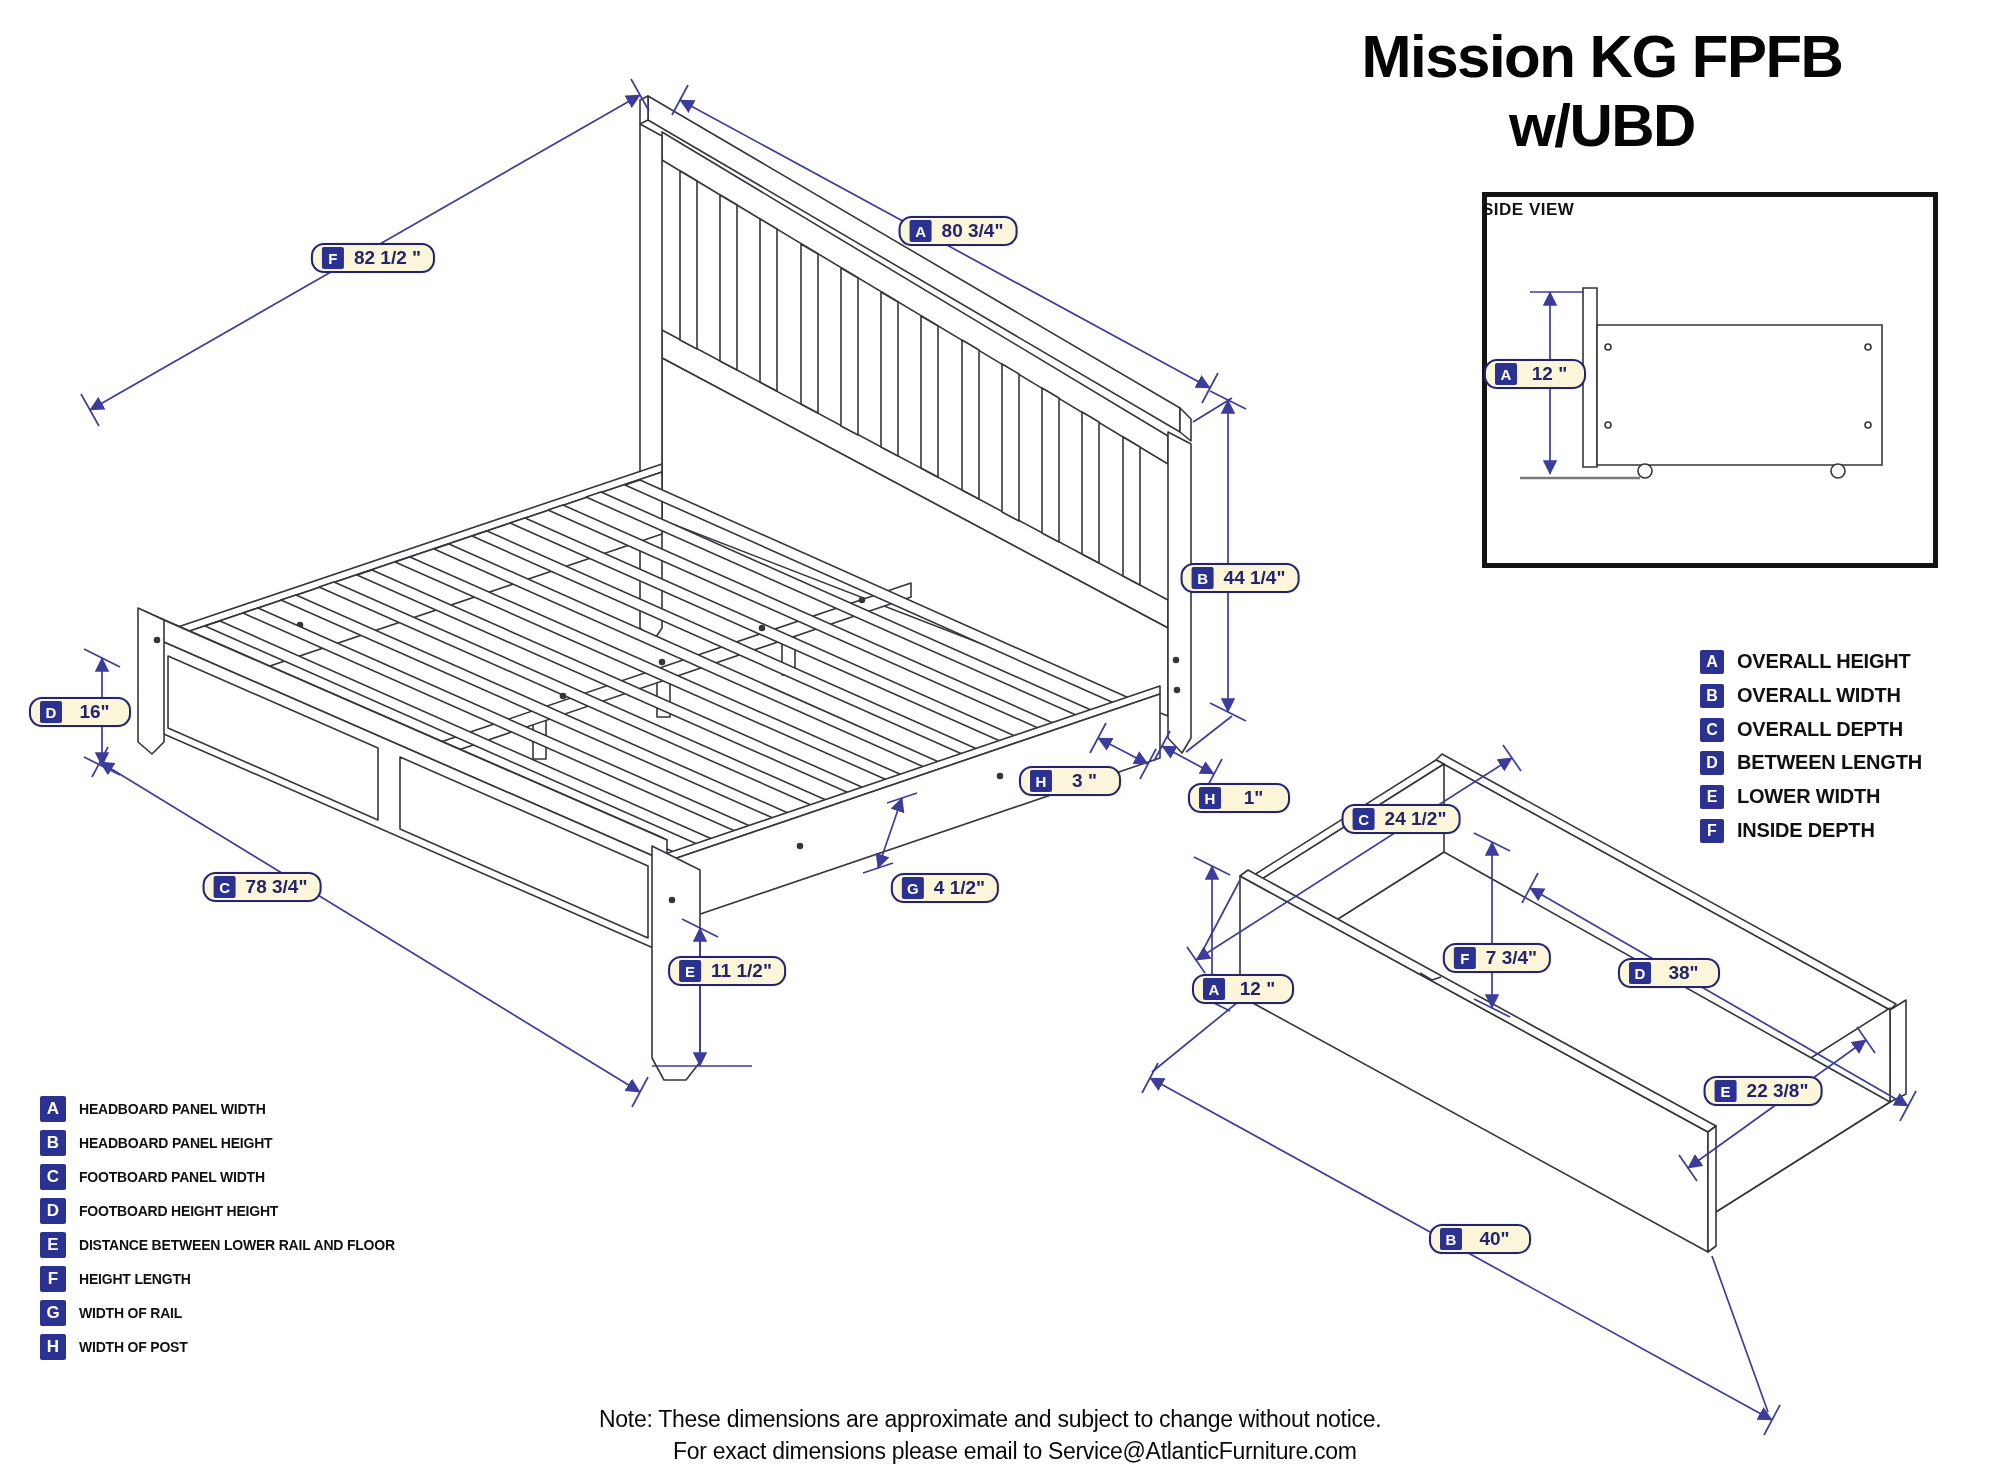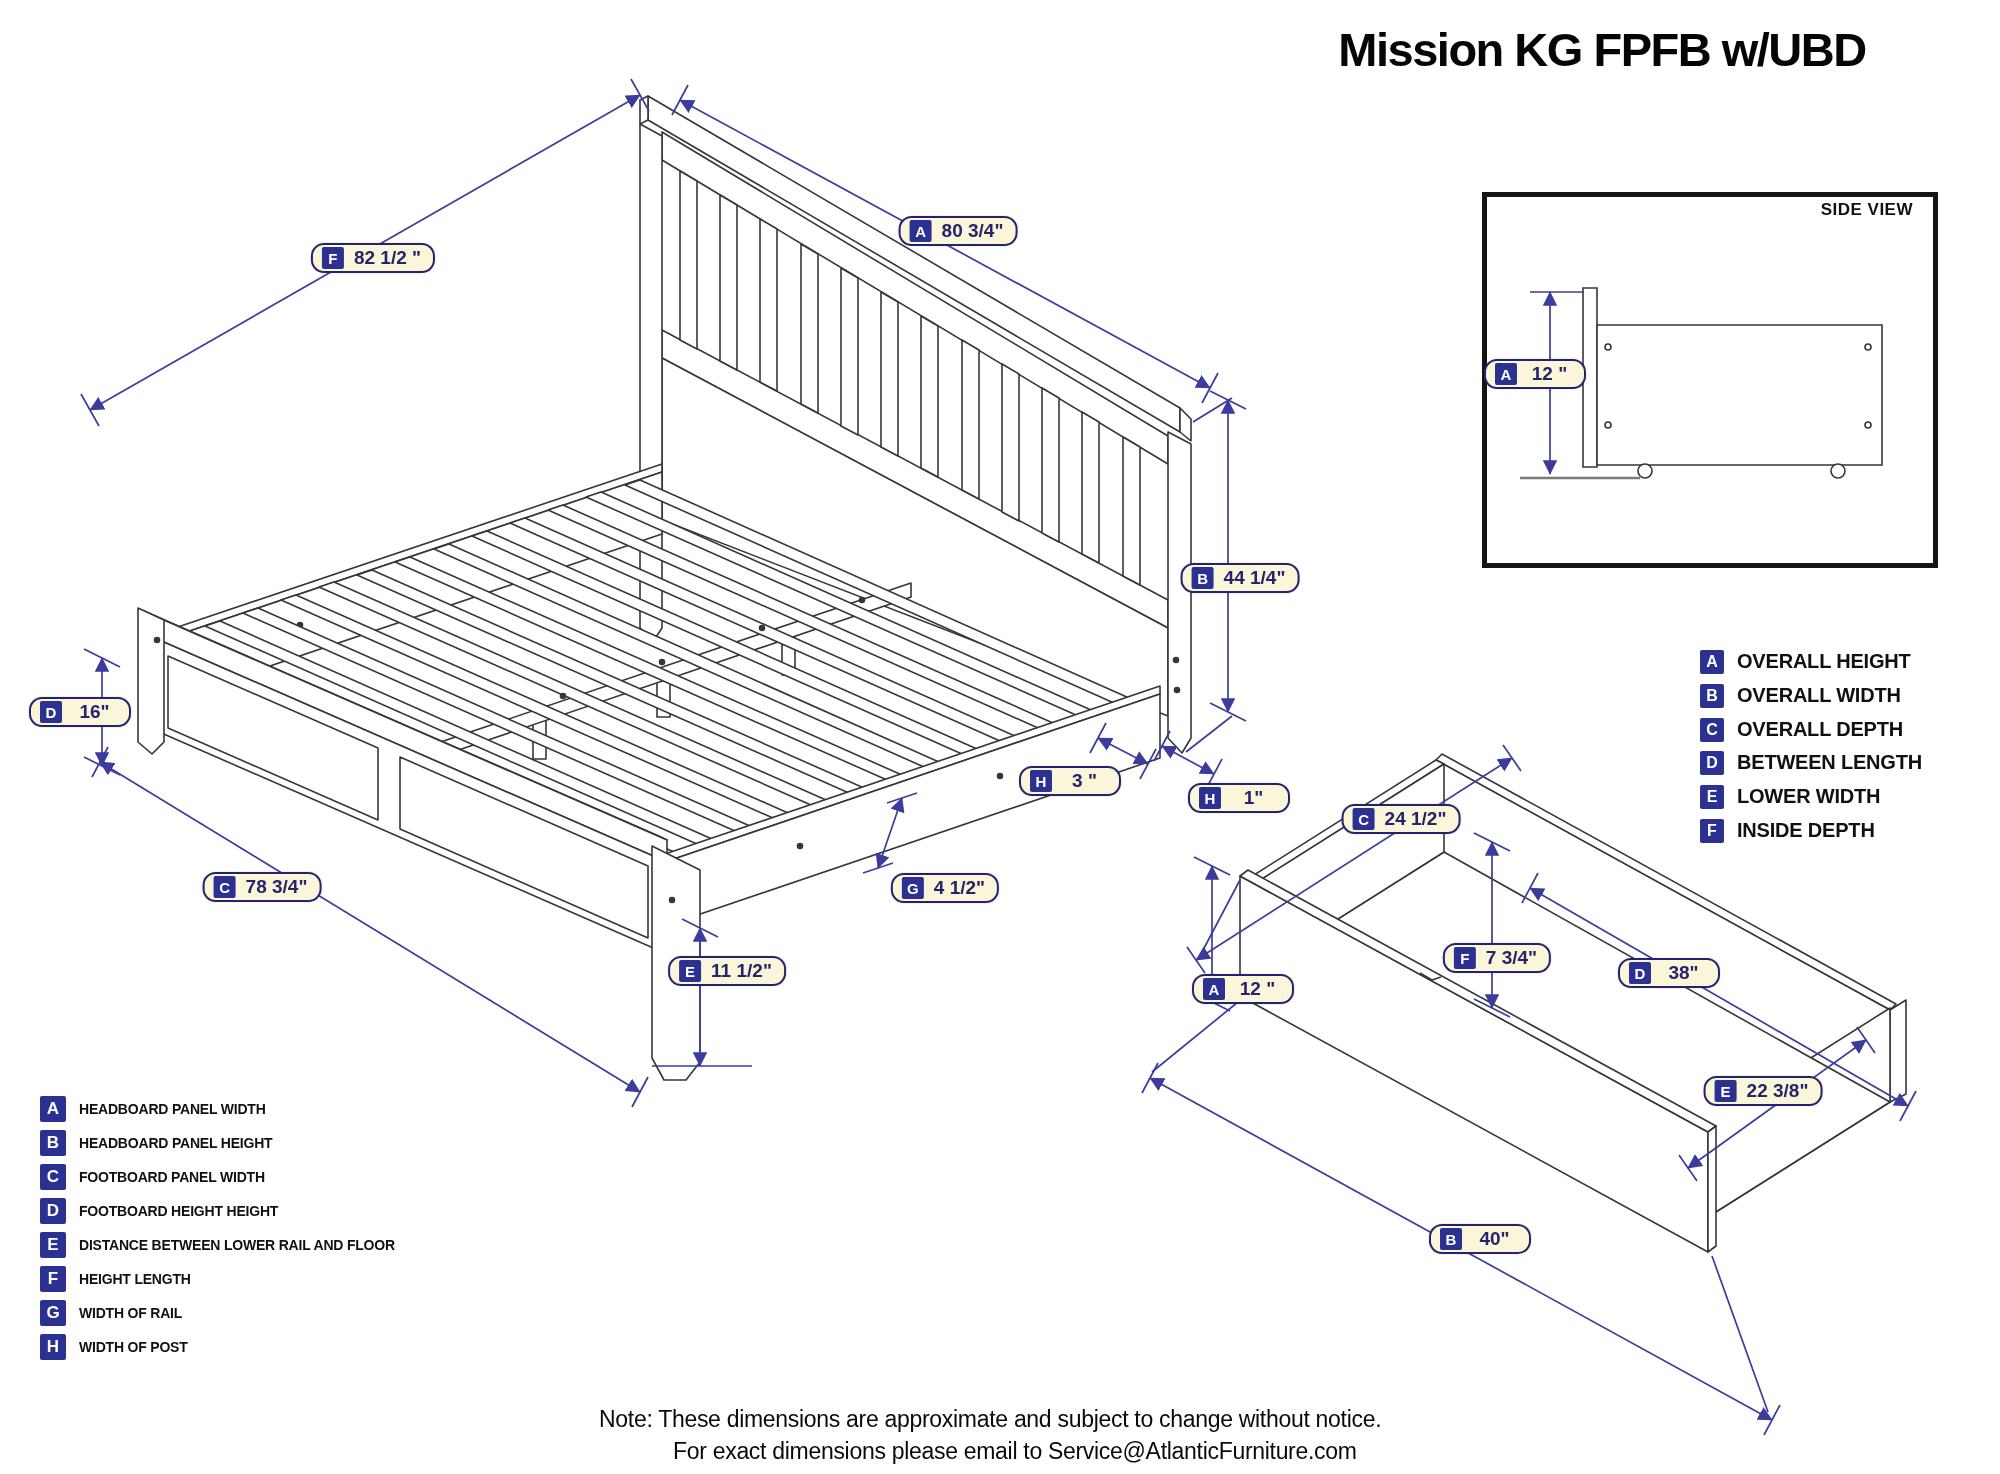--- a/index.html
+++ b/index.html
@@ -1,26 +1,26 @@
 <!DOCTYPE html>
 <html><head>
 <meta charset="utf-8">
 <style>
   * { margin:0; padding:0; box-sizing:border-box; }
   html,body { background:#ffffff; font-family:"Liberation Sans", sans-serif; }
   #stage { position:relative; width:2000px; height:1474px; background:#fff; overflow:hidden; }
   #drawing { position:absolute; left:0; top:0; }
 
   .title { position:absolute; left:1262px; top:22px; width:680px; text-align:center;
-           font-size:47px; font-weight:800; letter-spacing:-1.5px; color:#050505; }
+           font-size:60px; font-weight:800; letter-spacing:-1.5px; color:#050505; }
 
   .sideview-box { position:absolute; left:1482px; top:192px; width:456px; height:376px;
                   border:5px solid #141414; }
-  .sideview-title { position:absolute; left:1482px; top:200px; width:431px; text-align:right;
-                    font-size:17px; font-weight:700; letter-spacing:0.5px; color:#111;padding-left:14px; }
+  .sideview-title { position:absolute; left:1482px; top:200px; width:431px; text-align:left;
+                    font-size:17px; font-weight:700; letter-spacing:0.5px; color:#111; }
 
   .pill { position:absolute; transform:translate(-50%,-50%); display:inline-flex; align-items:center;
           gap:7px; background:#fbf6d9; border:2px solid #23246b; border-radius:13px;
           padding:3px 9px; height:30px; white-space:nowrap; box-shadow:0 0 0 1px rgba(35,36,107,0.06); }
   .pill .chip { width:22px; height:22px; background:#2b3190; color:#fff; font-weight:800;
                 font-size:15px; display:flex; align-items:center; justify-content:center;
                 border-radius:2px; flex:0 0 auto; }
   .pill .val { font-size:19px; font-weight:700; color:#23246b; flex:1; text-align:center; padding:0 3px; }
   .pill.w { min-width:102px; }
 

